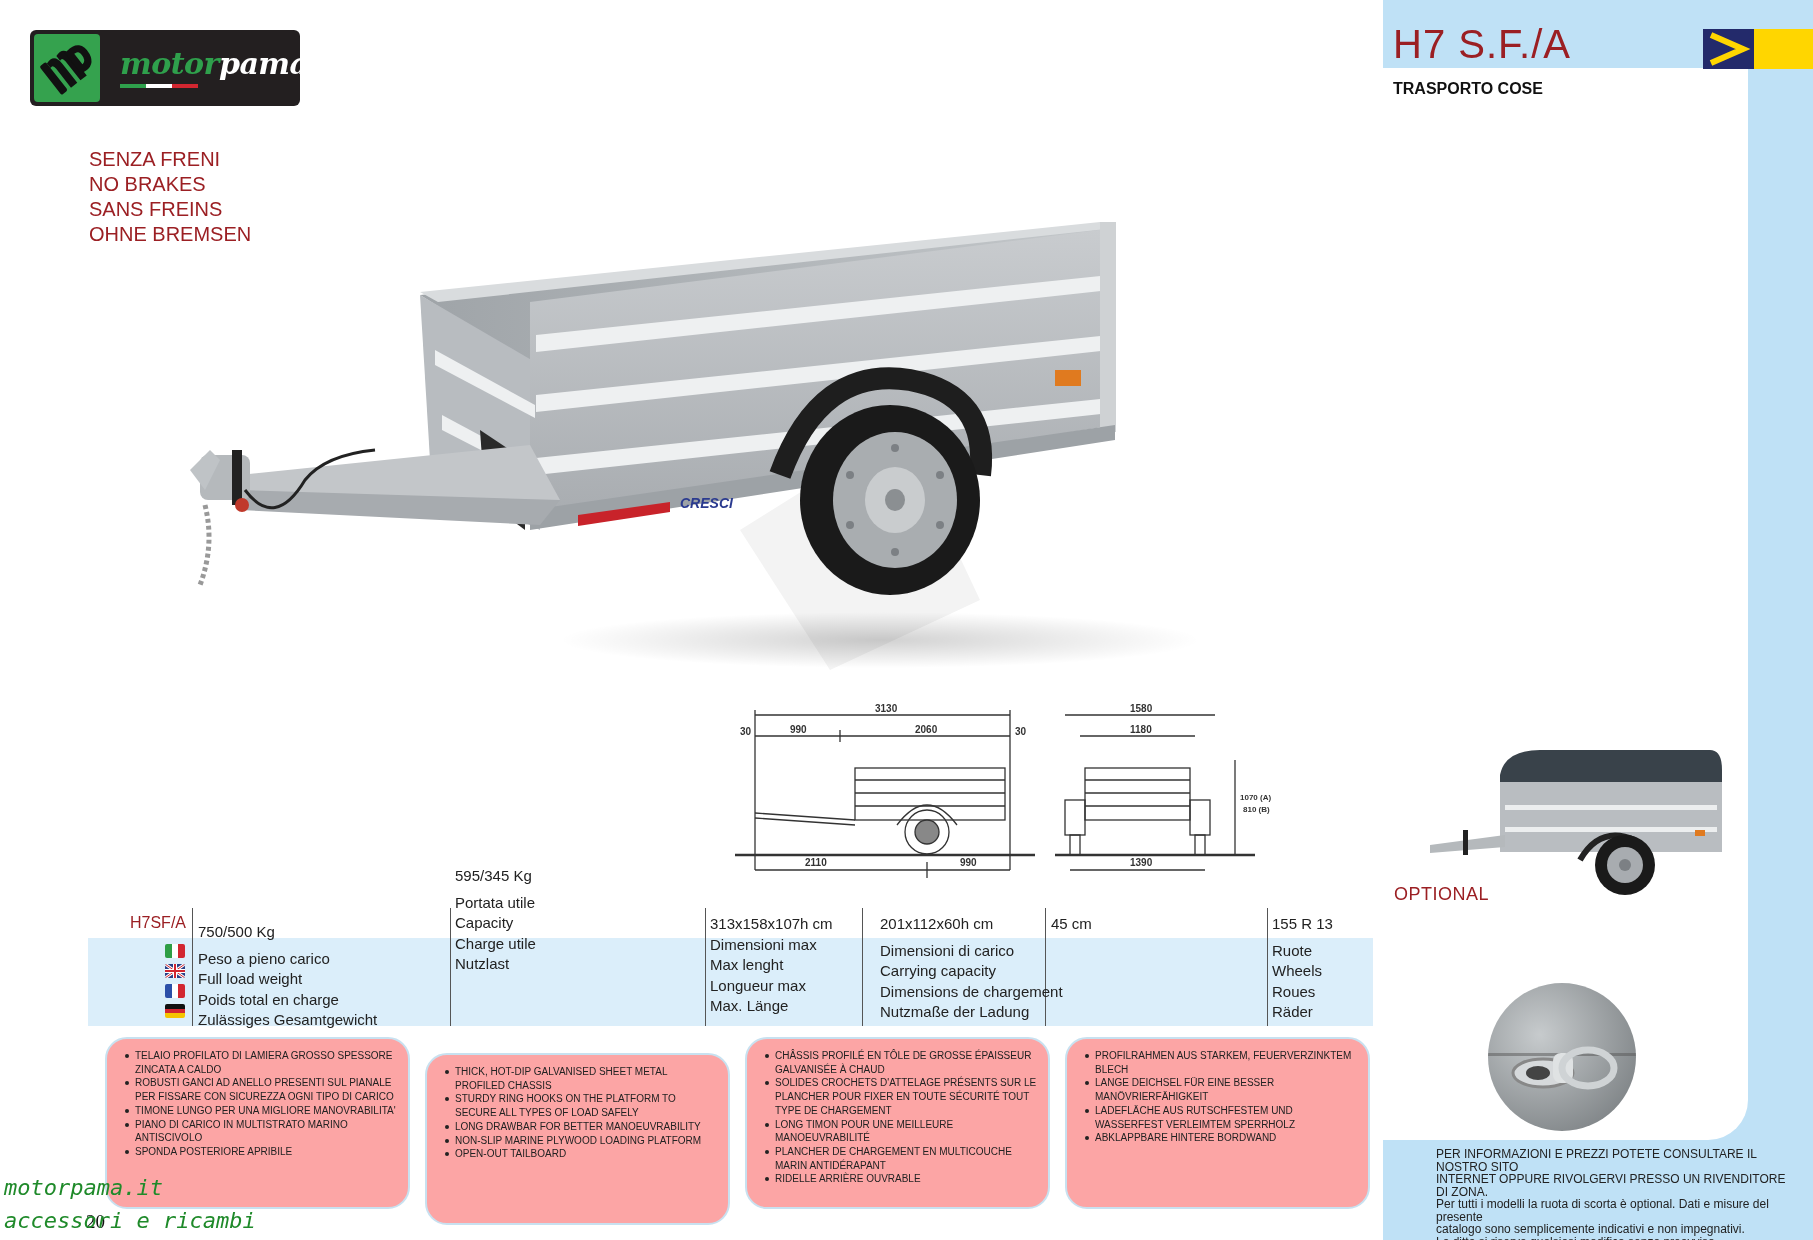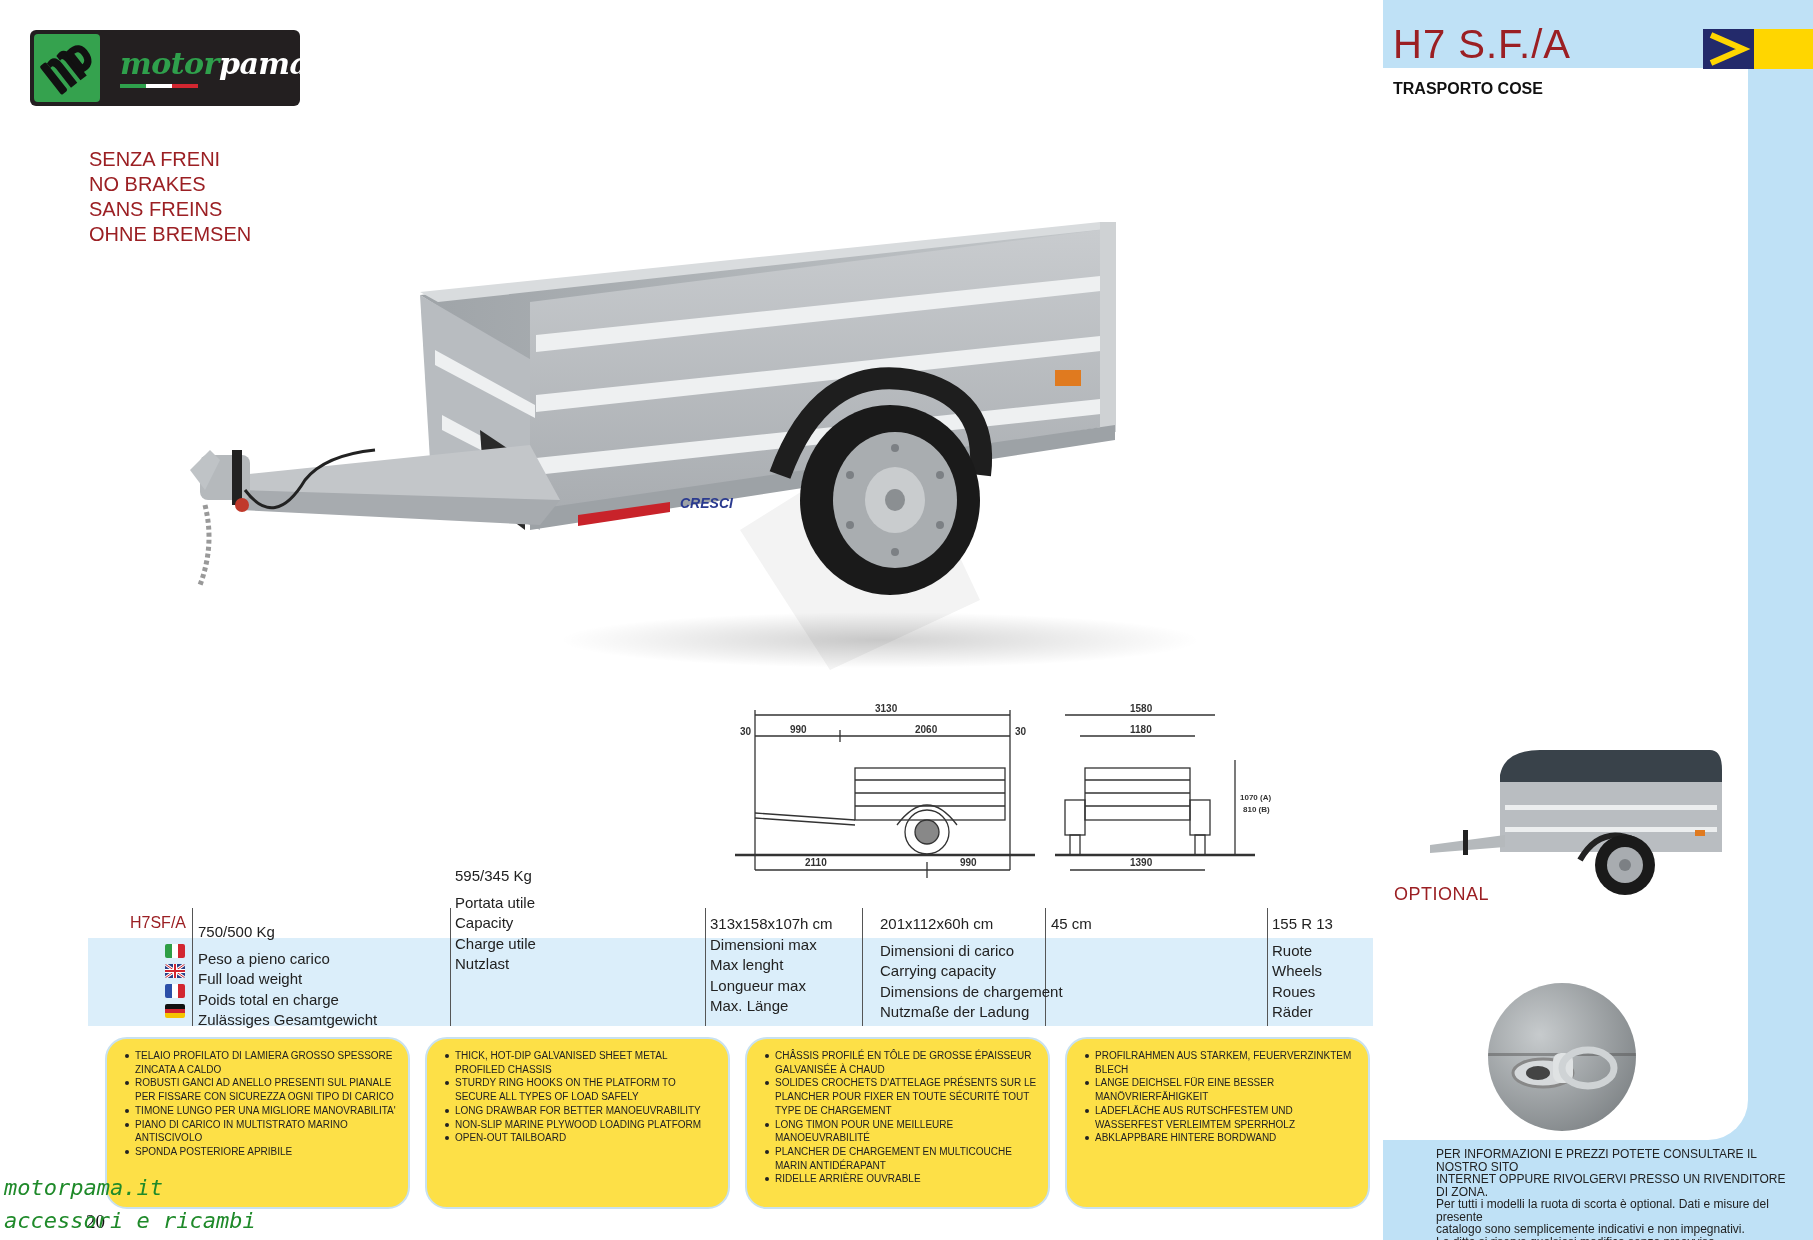--- a/index.html
+++ b/index.html
@@ -24,21 +24,21 @@
   .optional{left:1394px;top:884px;color:#9b1f23;font-size:18px;letter-spacing:0.5px;}
   .info{left:1394px;top:1148px;width:360px;font-size:12px;line-height:12.5px;color:#222;margin-left:42px;}
   
   .spec-top{left:88px;top:911px;width:1285px;height:27px;}
   .spec-band{left:88px;top:938px;width:1285px;height:88px;background:#dbeefa;}
   .model{left:88px;top:914px;width:98px;text-align:right;color:#9b1f23;font-size:16px;}
   .col{position:absolute;font-size:15px;color:#222;line-height:20.5px;white-space:nowrap;font-family:"Liberation Sans",sans-serif;}
   .vline{position:absolute;width:1px;background:#555;}
   .flag{position:absolute;width:20px;height:14px;border-radius:2px;overflow:hidden;}
   
-  .box{position:absolute;top:1037px;height:172px;border:2px solid #c8e1f0;border-radius:22px;background:#fde047;box-sizing:border-box;}
+  .box{position:absolute;top:1037px;height:172px;border:2px solid #c8e1f0;border-radius:22px;background:#fca5a5;box-sizing:border-box;}
   .box ul{margin:0;padding:10px 10px 0 18px;list-style:none;}
   .box li{font-size:10px;line-height:13.7px;color:#222;text-transform:uppercase;position:relative;padding-left:10px;}
   .box li:before{content:"";position:absolute;left:0;top:5px;width:4px;height:4px;border-radius:50%;background:#222;}
   .foot1{left:4px;top:1175px;color:#1f8a2a;font-family:"DejaVu Sans Mono",monospace;font-style:italic;font-size:22px;}
   .foot2{left:4px;top:1208px;color:#1f8a2a;font-family:"DejaVu Sans Mono",monospace;font-style:italic;font-size:22px;}
   .pagenum{left:86px;top:1190px;font-family:"Liberation Serif",serif;font-size:19px;color:#111;margin-top:21px;}
 </style>
 </head>
 <body>
 
@@ -321,21 +321,21 @@
 
 <div class="box" style="left:105px;width:305px;">
   <ul>
     <li>TELAIO PROFILATO DI LAMIERA  GROSSO SPESSORE ZINCATA  A CALDO</li>
     <li>ROBUSTI GANCI AD ANELLO PRESENTI SUL PIANALE PER FISSARE CON SICUREZZA OGNI TIPO DI CARICO</li>
     <li>TIMONE LUNGO PER UNA MIGLIORE MANOVRABILITA'</li>
     <li>PIANO DI CARICO IN MULTISTRATO MARINO ANTISCIVOLO</li>
     <li>SPONDA POSTERIORE APRIBILE</li>
   </ul>
 </div>
-<div class="box" style="left:425px;width:305px;">
+<div class="box" style="left:425px;width:305px;margin-top:16px;">
   <ul>
     <li>THICK, HOT-DIP GALVANISED SHEET METAL PROFILED CHASSIS</li>
     <li>STURDY RING HOOKS ON THE PLATFORM TO SECURE ALL TYPES OF LOAD SAFELY</li>
     <li>LONG DRAWBAR FOR BETTER MANOEUVRABILITY</li>
     <li>NON-SLIP MARINE PLYWOOD LOADING PLATFORM</li>
     <li>OPEN-OUT TAILBOARD</li>
   </ul>
 </div>
 <div class="box" style="left:745px;width:305px;">
   <ul>

